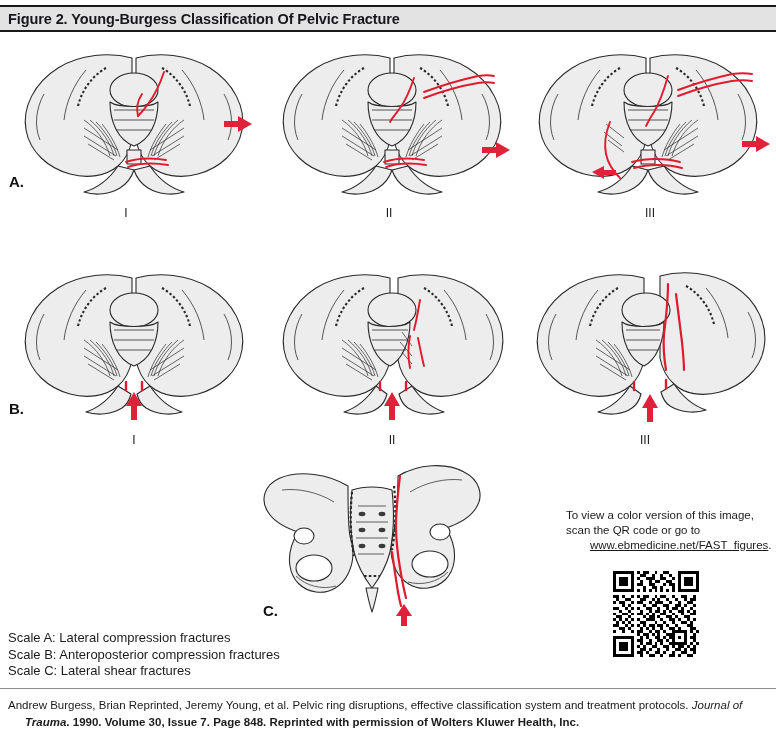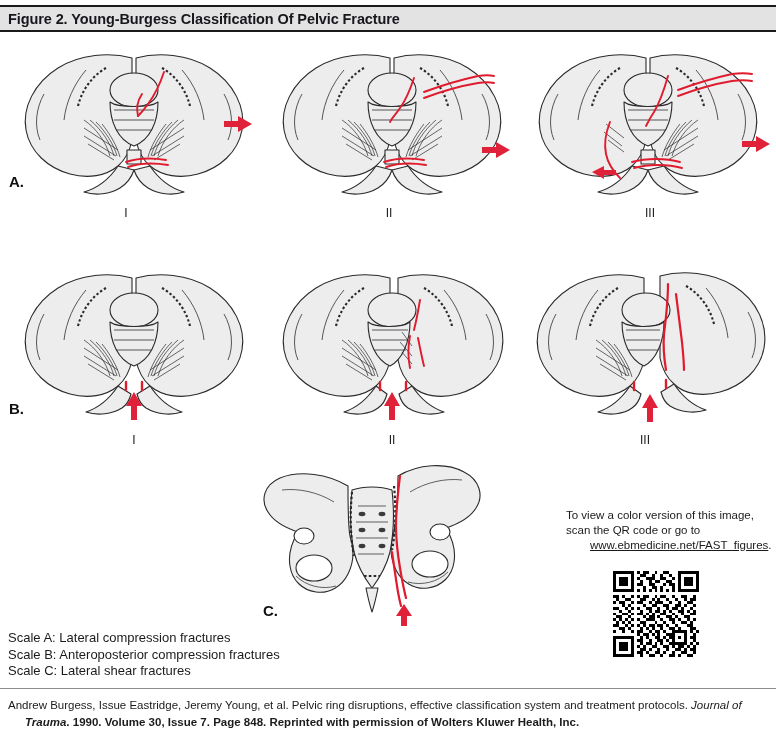--- a/index.html
+++ b/index.html
@@ -658,17 +658,17 @@
 
   <div class="scale-legend">
     <div>Scale A: Lateral compression fractures</div>
     <div>Scale B: Anteroposterior compression fractures</div>
     <div>Scale C: Lateral shear fractures</div>
   </div>
 
   <div class="bottom-rule"></div>
 
   <div class="citation">
-    <span>Andrew Burgess, Issue Eastridge, Jeremy Young, et al. Pelvic ring disruptions, effective classification system and treatment protocols. </span><i>Journal of</i>
+    <span>Andrew Burgess, Brian Reprinted, Jeremy Young, et al. Pelvic ring disruptions, effective classification system and treatment protocols. </span><i>Journal of</i>
     <span class="ind"><i>Trauma</i><span>. 1990. Volume 30, Issue 7. Page 848. Reprinted with permission of Wolters Kluwer Health, Inc.</span></span>
   </div>
 
 </div>
 
 </body></html>

